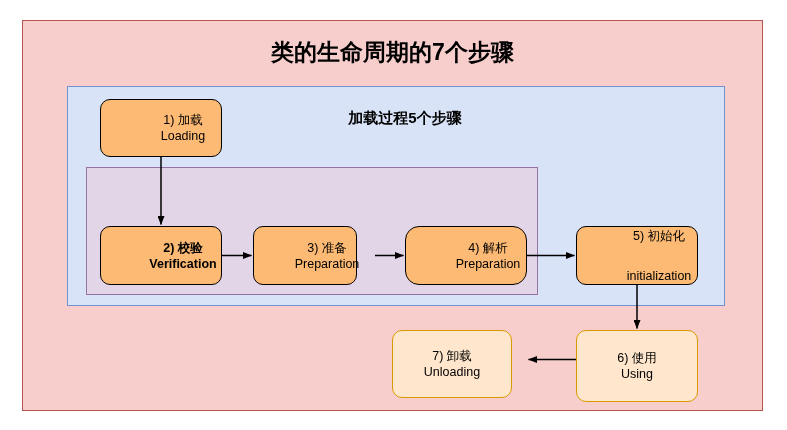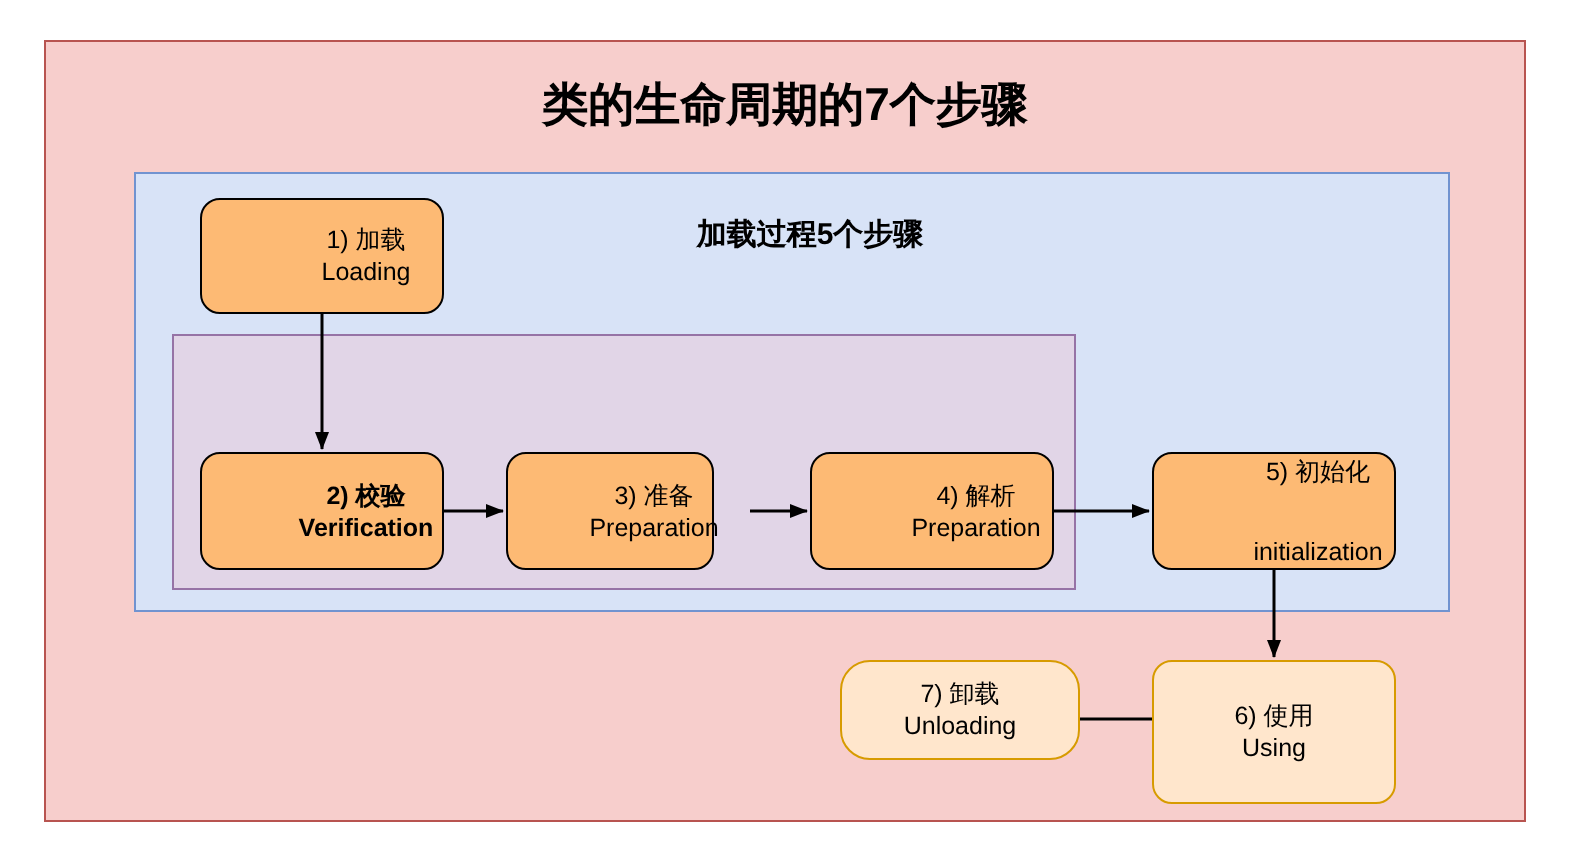--- a/index.html
+++ b/index.html
@@ -107,24 +107,24 @@
     padding-left: 44px;
   }
   .node-orange {
     background: #ffe6cc;
     border: 1.6px solid #d79b00;
   }
 
   #node-loading      { left: 100px; top:  99px; width: 122px; height: 58px; }
   #node-verification { left: 100px; top: 226px; width: 122px; height: 59px; font-weight: bold; }
   #node-preparation  { left: 253px; top: 226px; width: 104px; height: 59px; }
-  #node-resolution   { left: 405px; top: 226px; width: 122px; height: 59px; }
+  #node-resolution   { left: 405px; top: 226px; width: 122px; height: 59px; border-radius: 14px; }
   #node-initialization{left: 576px; top: 226px; width: 122px; height: 59px; gap: 24px; }
   #node-using        { left: 576px; top: 330px; width: 122px; height: 72px; }
-  #node-unloading    { left: 420px; top: 330px; width: 120px; height: 50px; border-radius: 15px; }
+  #node-unloading    { left: 392px; top: 330px; width: 120px; height: 68px; }
 
   
   #connectors {
     position: absolute;
     left: 0;
     top: 0;
     width: 787px;
     height: 430px;
     pointer-events: none;
   }

